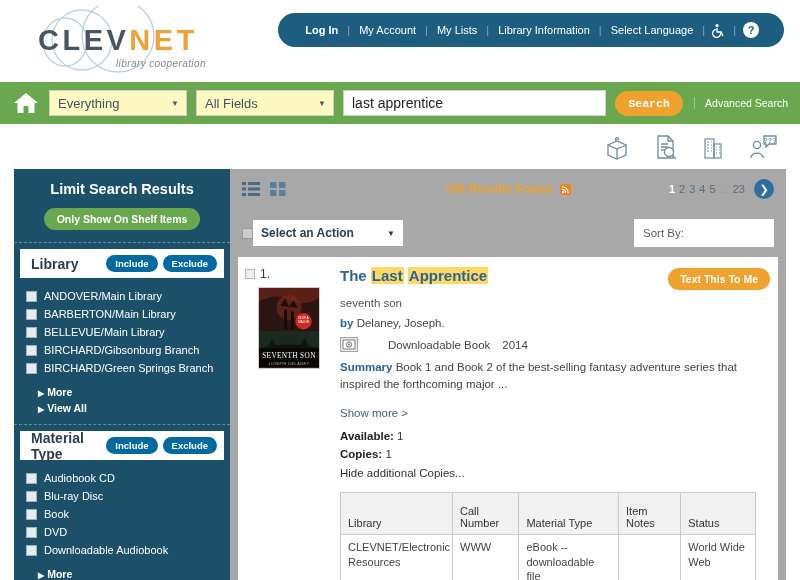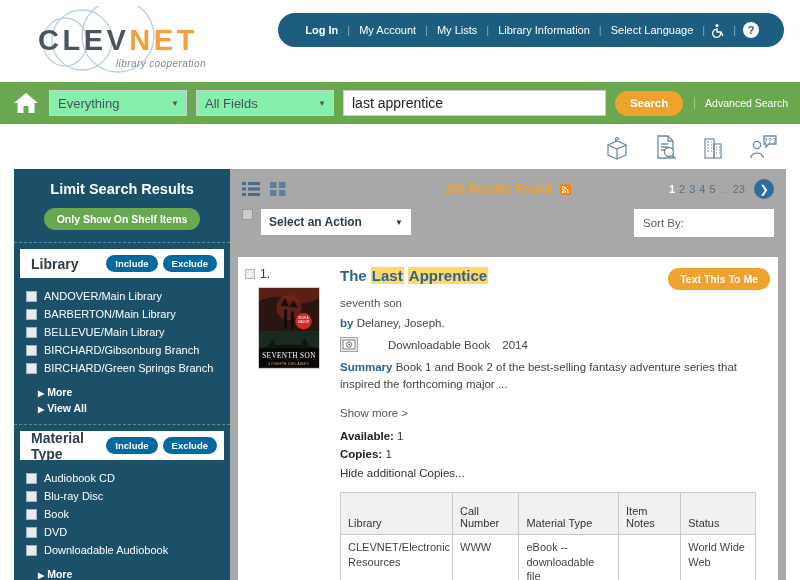--- a/index.html
+++ b/index.html
@@ -84,21 +84,21 @@
     height: 42px;
     background: #6aa84f;
     display: flex;
     align-items: center;
     padding: 0 12px;
     gap: 9px;
   }
   .home-icon { width: 28px; height: 28px; display: block; }
   .sel {
     height: 26px;
-    background: #86efac;
+    background: #fef9c3;
     border: 1px solid #cfcfcf;
     font-size: 13px;
     color: #44525e;
     display: flex;
     align-items: center;
     padding: 0 8px;
     position: relative;
     cursor: pointer;
   }
   .sel .caret {
@@ -121,21 +121,21 @@
   }
   .search-btn {
     width: 68px; height: 25px;
     background: #f0a22e;
     border: none;
     border-radius: 13px;
     color: #ffffff;
     font-size: 11.5px;
     font-weight: bold;
     cursor: pointer;
-    font-family: Liberation Sans, sans-serif;
+    font-family: Liberation Mono, monospace;
   }
   .adv-search {
     color: #ffffff;
     font-size: 10.5px;
     padding-left: 10px;
     border-left: 1px solid #9ec98a;
     margin-left: 2px;
     cursor: pointer;
     white-space: nowrap;
   }
@@ -291,22 +291,22 @@
     display: flex;
     align-items: center;
     justify-content: center;
     margin-left: 5px;
     cursor: pointer;
   }
 
   .res-action {
     height: 48px;
     display: flex;
+    align-items: center;
     padding: 0 12px 0 12px;
-    gap: 8px;
   }
   .mastercbx {
     width: 11px; height: 11px;
     background: #cccccc;
     border: 1px solid #999;
     cursor: pointer;
     display: block;
   }
   .action-sel {
     width: 150px; height: 26px;

